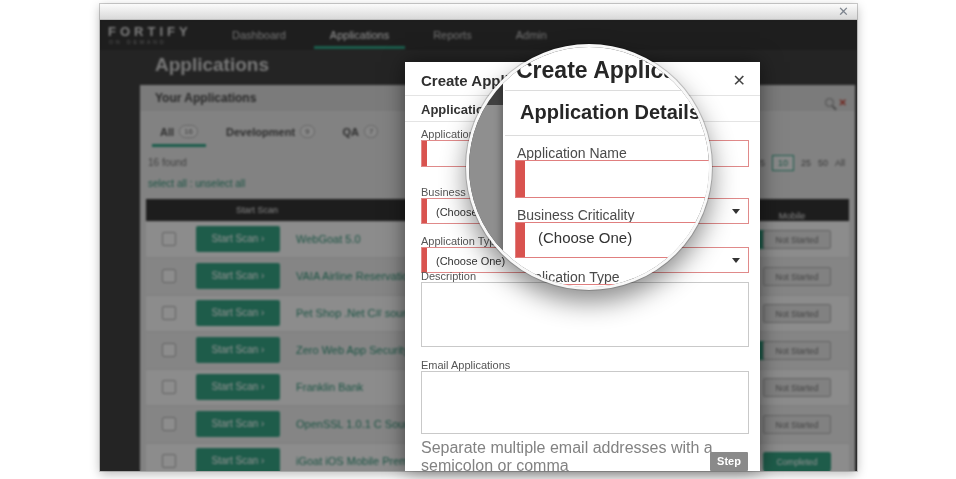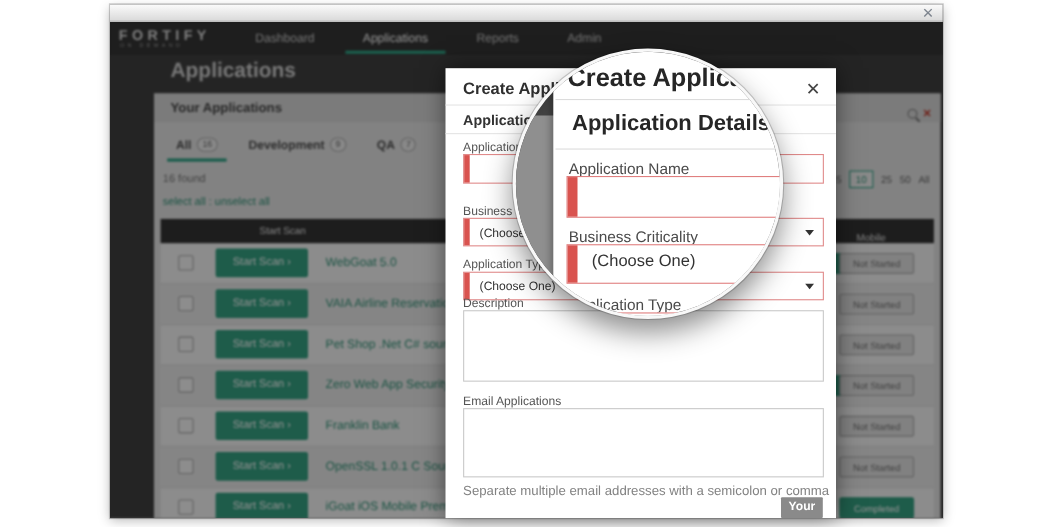--- a/index.html
+++ b/index.html
@@ -71,21 +71,21 @@
   .m-hr1 { position:absolute; left:0; top:33px; width:100%; height:1px; background:#e4e4e4; }
   .m-section { position:absolute; left:16px; top:40px; font-size:13px; font-weight:bold; color:#333; }
   .m-hr2 { position:absolute; left:0; top:59px; width:100%; height:1px; background:#e4e4e4; }
   .f-label { position:absolute; left:16px; font-size:11px; color:#555; }
   .f-box { position:absolute; left:16px; width:328px; background:#fff; }
   .f-red { border:1px solid #e08a8a; }
   .f-red::before { content:""; position:absolute; left:0; top:0; bottom:0; width:5px; background:#d9534f; }
   .f-gray { border:1px solid #c9c9c9; }
   .choose { position:absolute; left:14px; top:7px; font-size:11px; color:#333; }
   .caret { position:absolute; right:8px; top:10px; width:0; height:0; border-left:4px solid transparent; border-right:4px solid transparent; border-top:5px solid #333; }
-  .hint { position:absolute; left:16px; top:377px; font-size:12px; color:#828282; }
+  .hint { position:absolute; left:16px; top:377px; font-size:16px; color:#828282; }
   .next-btn { position:absolute; right:12px; top:390px; width:38px; height:19px; background:#8a8a8a; color:#fff; font-size:11px; font-weight:bold;
               text-align:center; line-height:19px; border:none; border-radius:1px; }
 
   
   .lens { position:absolute; left:366px; top:40px; width:246px; height:246px; border-radius:50%;
           border:3px solid #f8f8f8; overflow:hidden; background:#454545;
           box-shadow:0 12px 26px rgba(0,0,0,.45), 0 0 0 1px rgba(0,0,0,.18), inset 0 0 14px rgba(0,0,0,.18); }
   .lens-panel-gray { position:absolute; left:0; top:58px; width:36px; height:190px; background:#8f8f8f; }
   .lens-modal { position:absolute; left:34px; top:-4px; width:260px; height:256px; background:#ffffff; box-shadow:-3px 0 6px rgba(0,0,0,.25); }
   .lz-title { position:absolute; left:13px; top:14px; font-size:23px; font-weight:bold; color:#262626; white-space:nowrap; }
@@ -231,21 +231,21 @@
         <span class="caret"></span>
       </div>
 
       <div class="f-label" style="top:208px">Description</div>
       <div class="f-box f-gray" style="top:220px;height:65px"></div>
 
       <div class="f-label" style="top:297px">Email Applications</div>
       <div class="f-box f-gray" style="top:309px;height:63px"></div>
       <div class="hint">Separate multiple email addresses with a semicolon or comma</div>
 
-      <button class="next-btn">Your</button>
+      <button class="next-btn">Step</button>
     </div>
 
     <div class="lens">
       <div class="lens-panel-gray"></div>
       <div class="lens-modal">
         <div class="lz-title">Create Application - Step 1 of 5</div>
         <div class="lz-hr1"></div>
         <div class="lz-section">Application Details</div>
         <div class="lz-hr2"></div>
 

